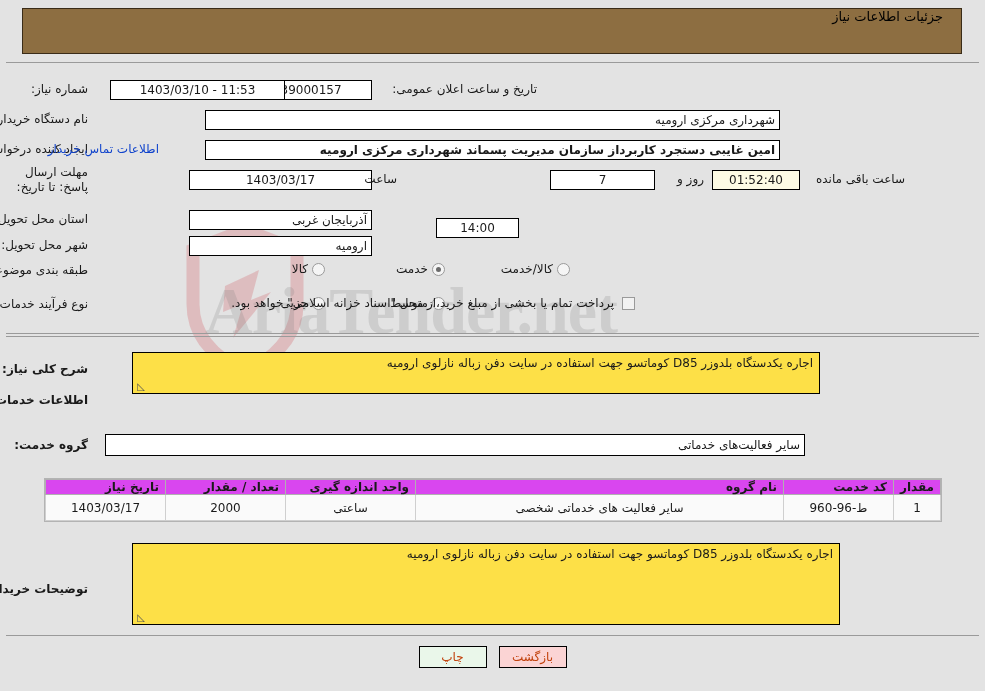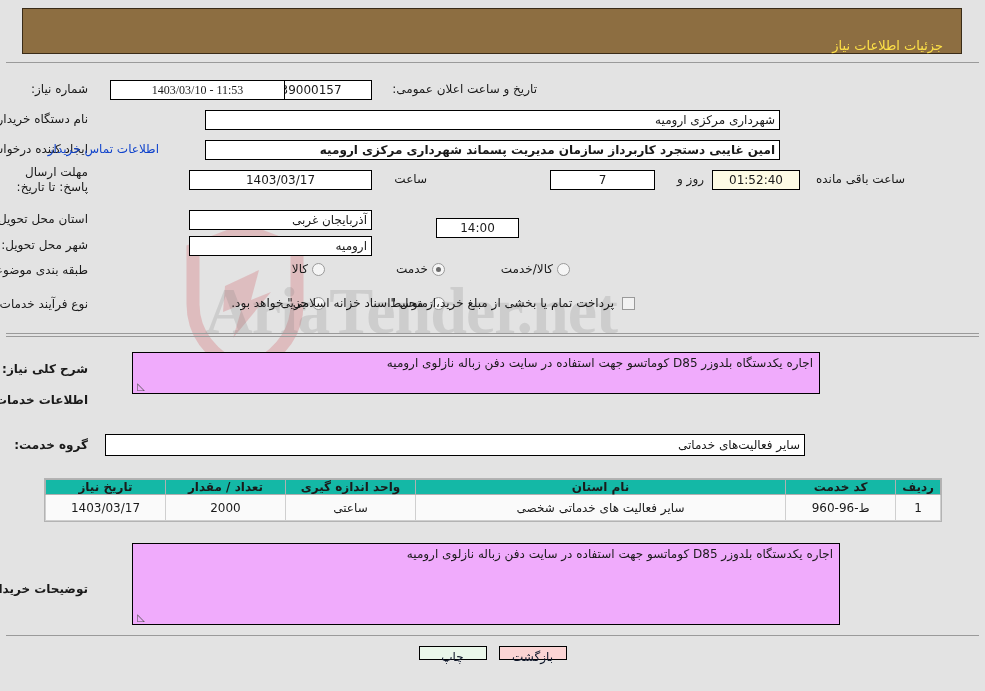--- a/index.html
+++ b/index.html
@@ -40,23 +40,23 @@
     width: 120px; height: 150px;
   }
 
   
   .titlebar {
     position: absolute;
     left: 22px; top: 8px;
     width: 940px; height: 46px;
     background: #8d6e41;
     border: 1px solid #3a2c18;
-    color: #fde047;
+    color: #000000;
     display: flex;
-    align-items: flex-end;
+    align-items: flex-start;
     justify-content: flex-start;
     padding: 0 18px;
     font-size: 13px;
     z-index: 3;
   }
 
   
   .panel {
     position: absolute;
     background: transparent;
@@ -139,21 +139,21 @@
     position: absolute;
     font-size: 12px;
     font-weight: bold;
     z-index: 4;
     white-space: nowrap;
   }
 
   
   .ta {
     position: absolute;
-    background: #f0abfc;
+    background: #fde047;
     border: 1px solid #000000;
     font-size: 12px;
     padding: 3px 6px;
     color: #1a1a1a;
     text-align: right;
     z-index: 4;
     overflow: hidden;
   }
   .ta .grip {
     position: absolute;
@@ -167,28 +167,28 @@
   
   .tblwrap {
     position: absolute;
     left: 44px; top: 478px;
     width: 898px;
     z-index: 4;
     border: 1px solid #b3b3b3;
   }
   table { border-collapse: collapse; width: 100%; }
   th {
-    background: #14b8a6;
+    background: #d946ef;
     border: 1px solid #b0b0b0;
     font-size: 12px;
     font-weight: bold;
     color: #1a1a1a;
     height: 14px;
     padding: 0 6px;
-    text-align: center;
+    text-align: right;
     white-space: nowrap;
   }
   td {
     background: #fafafa;
     border: 1px solid #cfcfcf;
     font-size: 12px;
     height: 26px;
     padding: 0 6px;
     text-align: center;
     color: #1a1a1a;
@@ -200,25 +200,25 @@
     position: absolute;
     left: 0; top: 646px;
     width: 985px;
     display: flex;
     justify-content: center;
     gap: 12px;
     z-index: 4;
   }
   .btn {
     border: 1px solid #000000;
-    height: 14px;
+    height: 22px;
     min-width: 68px;
     font-size: 12px;
     font-family: "DejaVu Sans", "Liberation Sans", sans-serif;
-    color: #0f172a;
+    color: #c2410c;
     cursor: pointer;
     padding: 0 10px;
     line-height: 20px;
     text-align: center;
   }
   .btn.print  { background: #eaf7ea; }
   .btn.back   { background: #fbd4d4; }
 </style>
 </head>
 <body>
@@ -243,21 +243,21 @@
   <div class="frow" style="right:897px; top:82px;">
     <span class="lbl">شماره نیاز:</span>
   </div>
   <div class="frow" style="right:613px; top:80px;">
     <div class="fld" style="width:183px;">1103094839000157</div>
   </div>
   <div class="frow" style="right:448px; top:82px;">
     <span class="lbl">تاریخ و ساعت اعلان عمومی:</span>
   </div>
   <div class="frow" style="right:700px; top:80px;">
-    <div class="fld" style="width:175px;font-family:Liberation Serif, serif;">11:53 - 1403/03/10</div>
+    <div class="fld" style="width:175px;">11:53 - 1403/03/10</div>
   </div>
 
   <div class="frow" style="right:897px; top:112px;">
     <span class="lbl">نام دستگاه خریدار:</span>
   </div>
   <div class="frow" style="right:205px; top:110px;margin-left:33px;">
     <div class="fld right" style="width:575px;">شهرداری مرکزی ارومیه</div>
   </div>
 
   <div class="frow" style="right:897px; top:142px;">
@@ -269,21 +269,21 @@
   <div class="frow" style="right:826px; top:142px;padding-left:47px;">
     <a class="link" href="#">اطلاعات تماس خریدار</a>
   </div>
 
   <div class="frow" style="right:897px; top:165px; width:86px; display:block; line-height:15px;">
     <span class="lbl" style="white-space:normal; display:block;">مهلت ارسال پاسخ: تا تاریخ:</span>
   </div>
   <div class="frow" style="right:613px; top:170px;">
     <div class="fld" style="width:183px;">1403/03/17</div>
   </div>
-  <div class="frow" style="right:558px; top:172px;">
+  <div class="frow" style="right:588px; top:172px;">
     <span class="lbl">ساعت</span>
   </div>
   <div class="frow" style="right:466px; top:170px;">
     <div class="fld" style="width:83px;margin-top:48px;">14:00</div>
   </div>
   <div class="frow" style="right:330px; top:170px;">
     <div class="fld" style="width:105px;">7</div>
   </div>
   <div class="frow" style="right:281px; top:172px;">
     <span class="lbl">روز و</span>
@@ -351,23 +351,23 @@
 
   <div class="sect" style="right:897px; top:438px;text-align:right;">گروه خدمت:</div>
   <div class="frow" style="right:180px; top:434px;">
     <div class="fld right" style="width:700px; height:22px; line-height:20px;">سایر فعالیت‌های خدماتی</div>
   </div>
 
   <div class="tblwrap">
     <table>
       <thead>
         <tr>
-          <th style="width:40px;">ردیف</th>
+          <th style="width:40px;">مقدار</th>
           <th style="width:110px;">کد خدمت</th>
-          <th>نام استان</th>
+          <th>نام گروه</th>
           <th style="width:130px;">واحد اندازه گیری</th>
           <th style="width:120px;">تعداد / مقدار</th>
           <th style="width:120px;">تاریخ نیاز</th>
         </tr>
       </thead>
       <tbody>
         <tr>
           <td>1</td>
           <td>ط-96-960</td>
           <td>سایر فعالیت های خدماتی شخصی</td>

